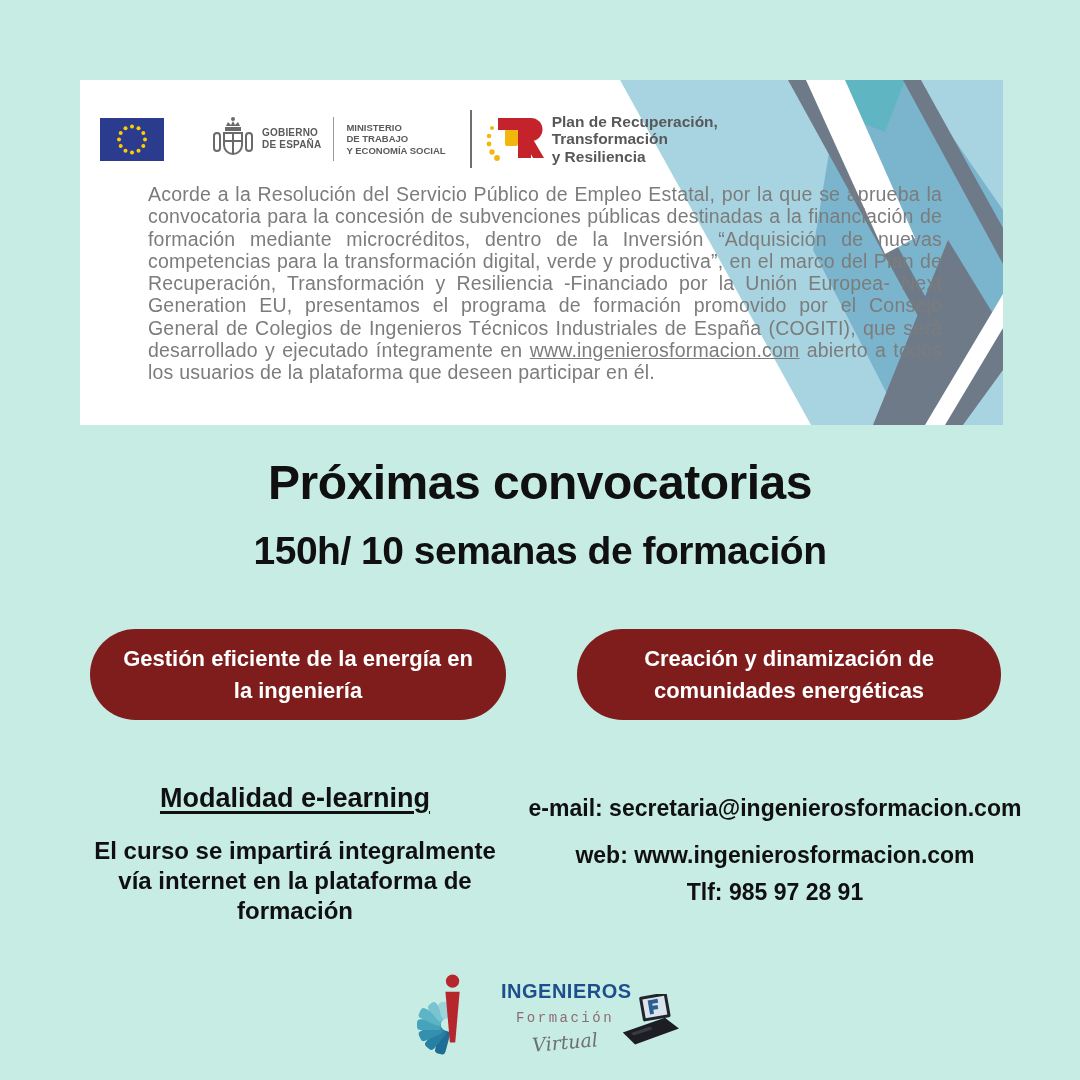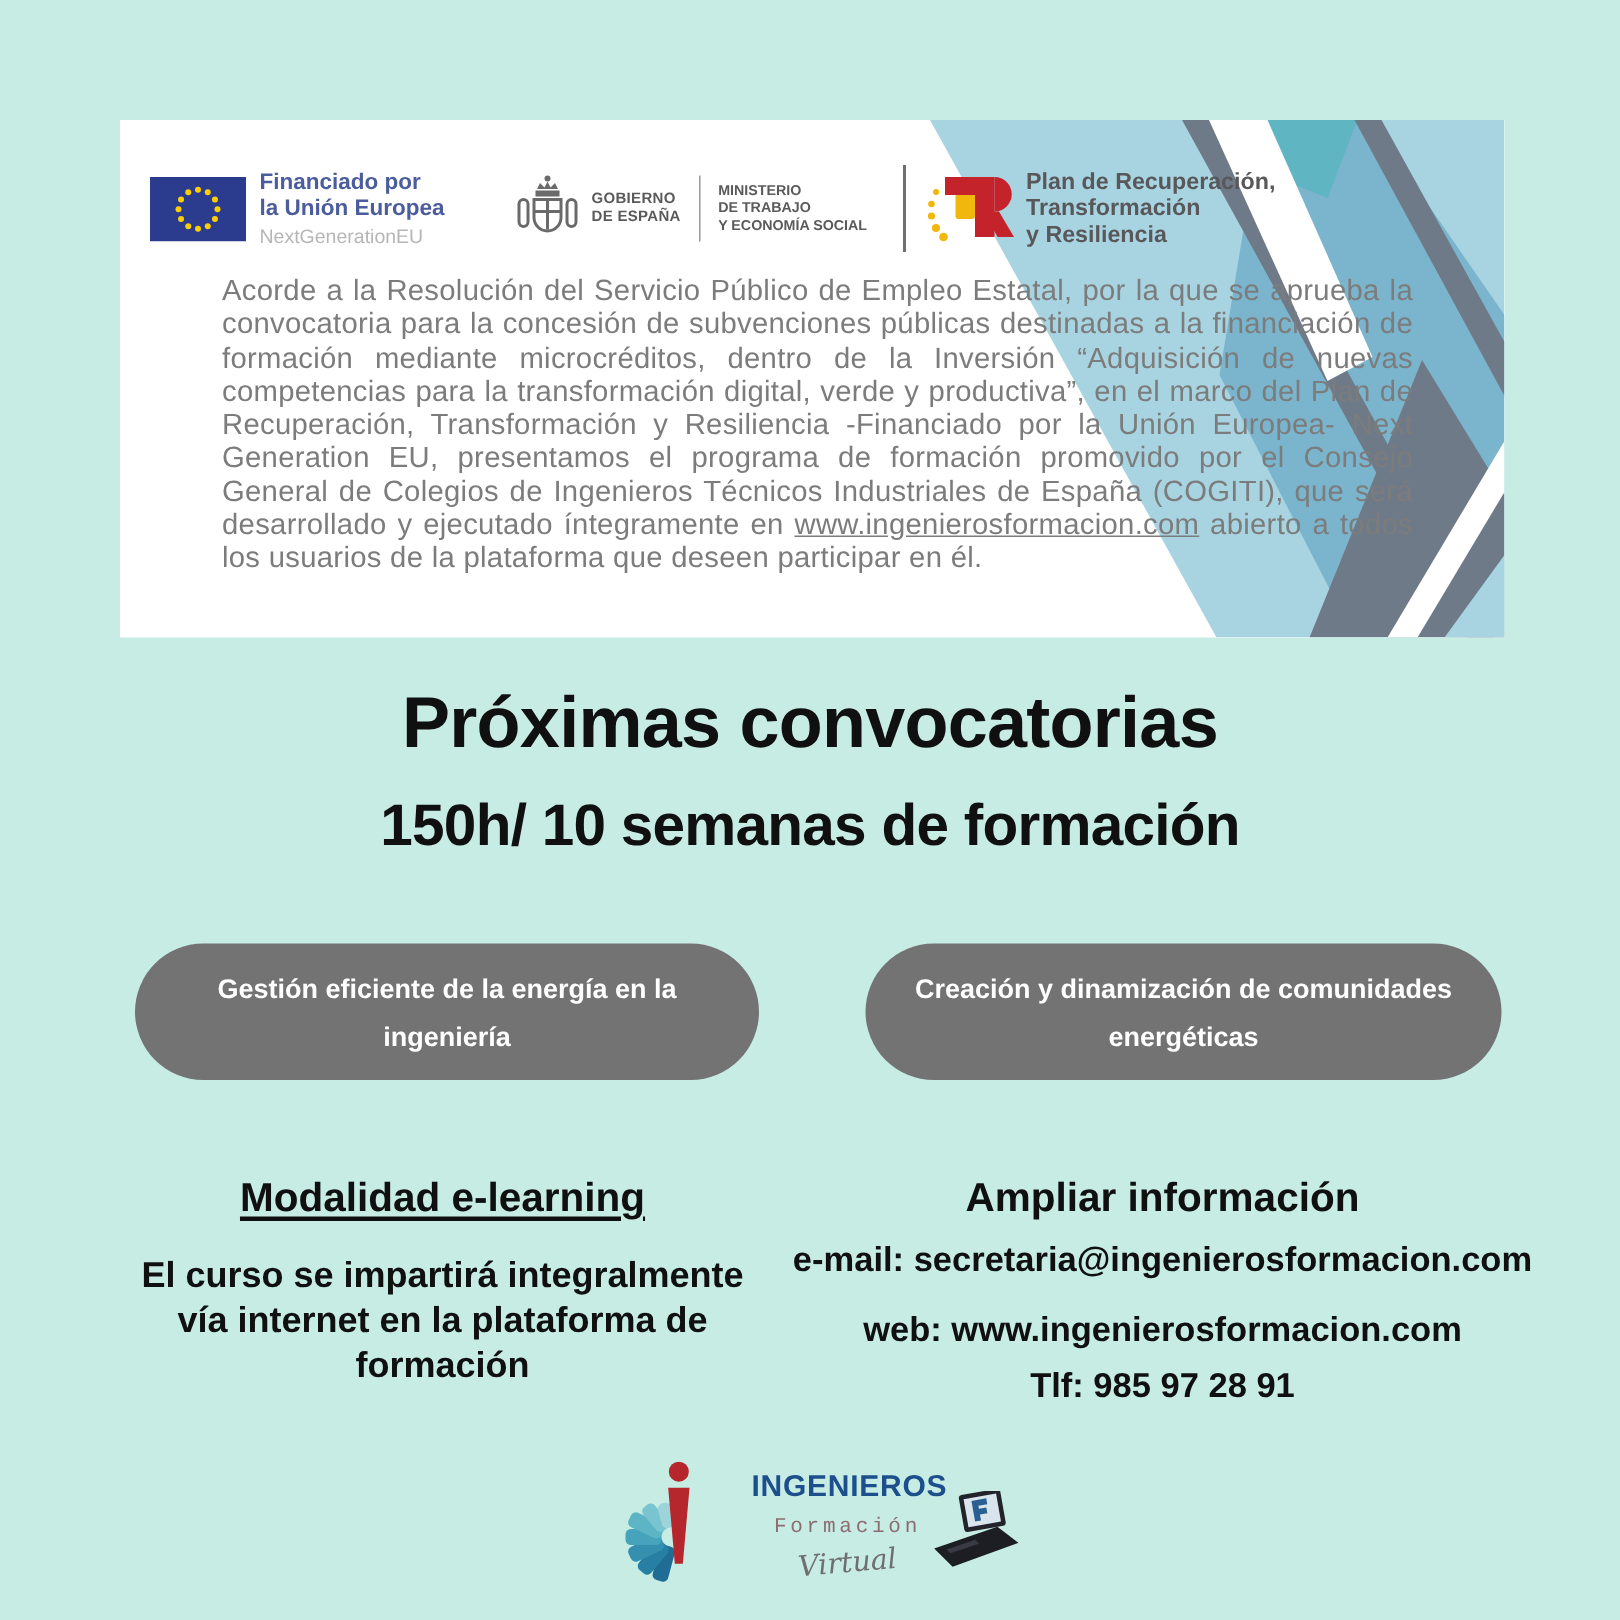--- a/index.html
+++ b/index.html
@@ -27,23 +27,23 @@
     position:absolute;left:68px;top:103px;width:794px;z-index:2;
     font-size:19.5px;line-height:22.3px;color:#7c7c7c;text-align:justify;letter-spacing:.2px;
   }
   .paragraph .link{text-decoration:underline;}
   
   .title{position:absolute;top:455px;left:0;width:1080px;text-align:center;
     font-size:48px;font-weight:bold;letter-spacing:-.5px;}
   .subtitle{position:absolute;top:529px;left:0;width:1080px;text-align:center;
     font-size:39px;font-weight:bold;letter-spacing:-.5px;}
   
-  .pill{position:absolute;top:629px;height:91px;border-radius:46px;background:#737373;
+  .pill{position:absolute;top:629px;height:91px;border-radius:46px;background:#7f1d1d;
     color:#fff;display:flex;align-items:center;justify-content:center;text-align:center;
-    font-weight:bold;font-size:18px;line-height:32px;box-sizing:border-box;padding:0 26px;}
+    font-weight:bold;font-size:22px;line-height:32px;box-sizing:border-box;padding:0 26px;}
   .pill-1{left:90px;width:416px;}
   .pill-2{left:577px;width:424px;}
   
   .col-left{position:absolute;left:78px;top:783px;width:434px;text-align:center;}
   .col-left h3{font-size:27px;font-weight:bold;margin:0;
     text-decoration:underline;text-decoration-thickness:3px;text-underline-offset:4px;}
   .col-left p{font-size:24px;font-weight:bold;line-height:30px;margin:22px auto 0;width:408px;}
   .col-right{position:absolute;left:518px;top:783px;width:514px;text-align:center;}
   .col-right h3{font-size:27px;font-weight:bold;margin:0;}
   .col-right .row{font-size:23px;font-weight:bold;line-height:24px;margin-top:13px;}
@@ -88,25 +88,20 @@
           <circle cx="38.5" cy="32.8" r="2"></circle>
         <circle cx="32" cy="34.5" r="2"></circle>
           <circle cx="25.5" cy="32.8" r="2"></circle>
         <circle cx="20.7" cy="28" r="2"></circle>
           <circle cx="19" cy="21.5" r="2"></circle>
         <circle cx="20.7" cy="15" r="2"></circle>
           <circle cx="25.5" cy="10.2" r="2"></circle>
       </g>
     </svg>
 
-    <div class="eu-text">
-      <div class="eu-bold">Financiado por</div>
-      <div class="eu-bold">la Unión Europea</div>
-      <div class="eu-gray">NextGenerationEU</div>
-    </div>
 
     <div class="gov">
       <svg width="42" height="48" viewBox="0 0 42 48" fill="none" stroke="#6a6a6a" stroke-width="2">
         <circle cx="21" cy="4" r="2" fill="#6a6a6a" stroke="none"></circle>
         <path d="M14,11 l2,-4 3,3 2,-4 2,4 3,-3 2,4 z" fill="#6a6a6a" stroke="none"></path>
         <rect x="13" y="12" width="16" height="4" fill="#6a6a6a" stroke="none"></rect>
         <path d="M12,18 h18 v12 a9,9 0 0 1 -18,0 z"></path>
         <line x1="21" y1="18" x2="21" y2="38"></line>
         <line x1="12" y1="26" x2="30" y2="26"></line>
         <rect x="2" y="18" width="6" height="18" rx="3"></rect>
@@ -159,21 +154,20 @@
 
 <div class="pill pill-1">Gestión eficiente de la energía en la ingeniería</div>
 <div class="pill pill-2">Creación y dinamización de comunidades energéticas</div>
 
 <div class="col-left">
   <h3>Modalidad e-learning</h3>
   <p>El curso se impartirá integralmente vía internet en la plataforma de formación</p>
 </div>
 
 <div class="col-right">
-  <h3>Ampliar información</h3>
   <div class="row">e-mail: secretaria@ingenierosformacion.com</div>
   <div class="row first">web: www.ingenierosformacion.com</div>
   <div class="row">Tlf: 985 97 28 91</div>
 </div>
 
 <div class="footer">
   <div class="footer-inner">
 
     <svg width="80" height="100" viewBox="0 0 90 100">
       <g>

